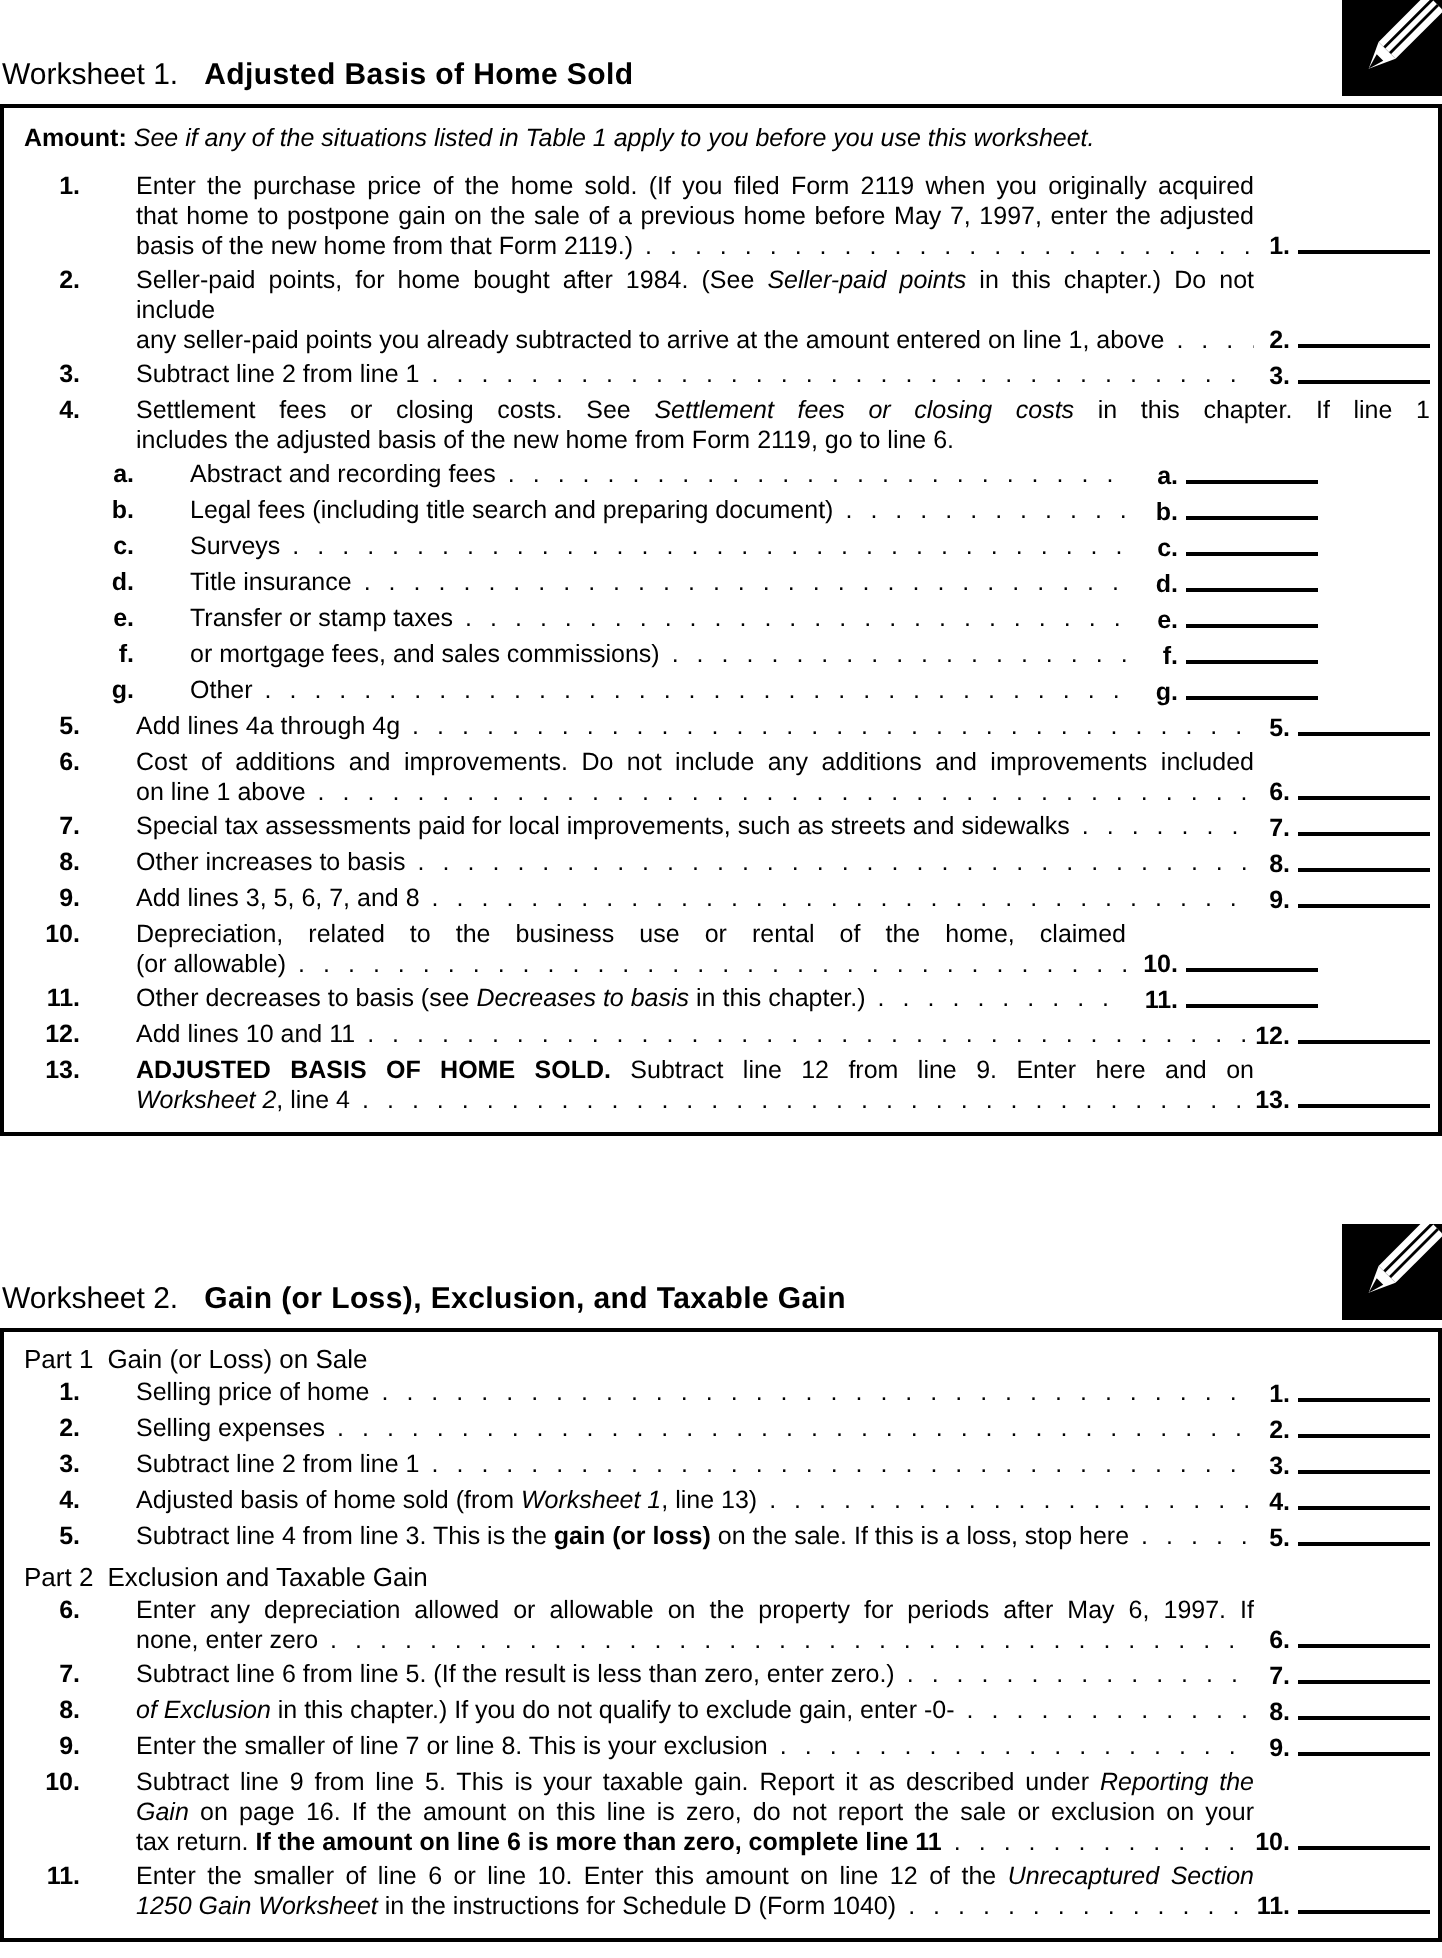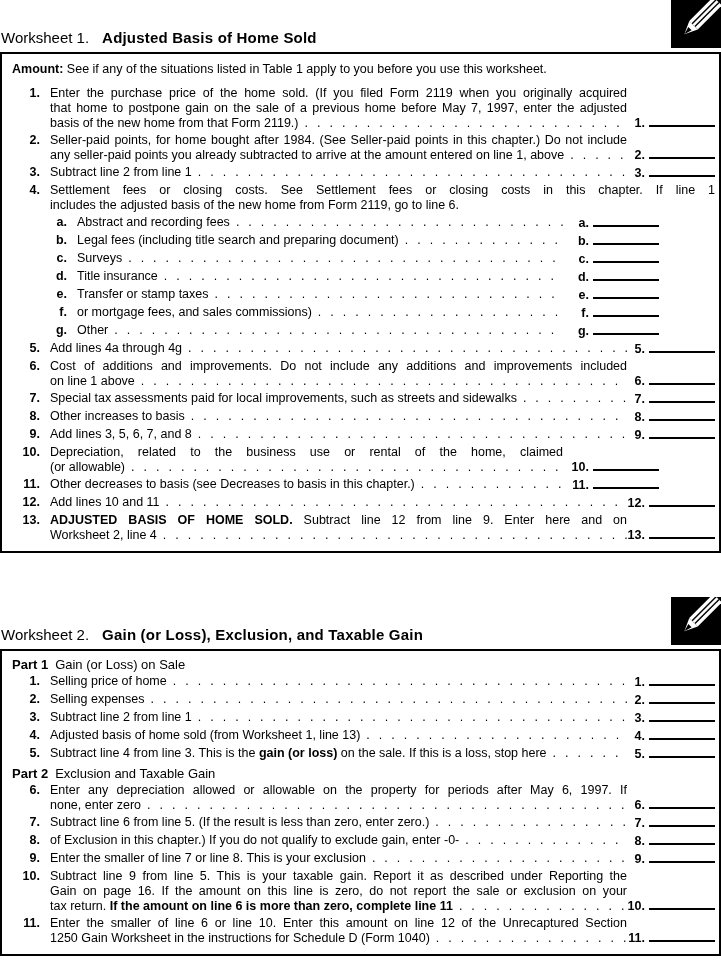--- a/index.html
+++ b/index.html
@@ -19,33 +19,33 @@
 
   .ws-head { padding: 29px 0 5px 1px; font-size: 15px; line-height: 18px; }
   .ws-head .prefix { font-weight: normal; margin-right: 13px; }
   .ws-head .tname { font-weight: bold; letter-spacing: 0.2px; }
 
   .ws-box { border: 2px solid #000; padding: 6px 4px 8px 8px; background: #fff; }
 
   .caution { padding: 2px 2px 0 2px; margin-bottom: 9px; }
 
   .s-b  { font-weight: bold; }
-  .s-i  { }
+  .s-i  { font-style: italic; }
 
   .part-row { margin-top: 4px; padding-left: 2px; font-size: 13px; }
   .part-row:first-child { margin-top: 0; }
-  .part-label { font-weight: bold; margin-right: 7px; }
+  .part-label { font-weight: normal; margin-right: 7px; }
 
   .item { display: flex; align-items: flex-start; margin-top: 2px; }
   .rows > :first-child { margin-top: 0; }
 
   .num { flex: 0 0 30px; width: 30px; text-align: right; font-weight: bold; }
   .item.indent .num { flex: 0 0 57px; width: 57px; }
 
-  .body { flex: 1 1 auto; min-width: 0; margin-left: 10px; }
+  .body { flex: 1 1 auto; min-width: 0; margin-left: 28px; }
 
   .tline { text-align: justify; text-align-last: justify; }
   .tline.plain { text-align: left; text-align-last: left; }
 
   .lastline { display: flex; align-items: center; }
   .ltext { flex: 0 0 auto; white-space: nowrap; }
   .leader {
     flex: 1 1 0; min-width: 0; overflow: hidden; white-space: nowrap;
     letter-spacing: 9px; margin-left: 6px;
   }

